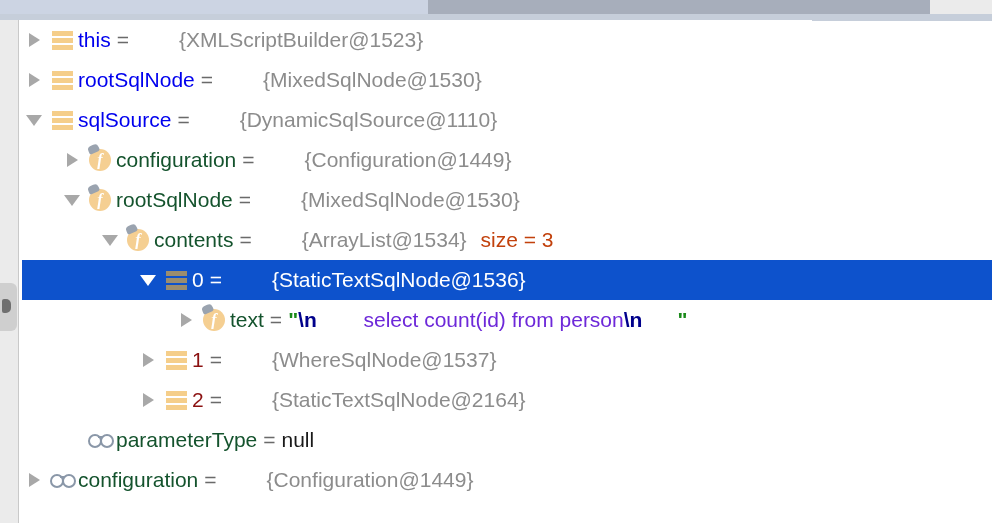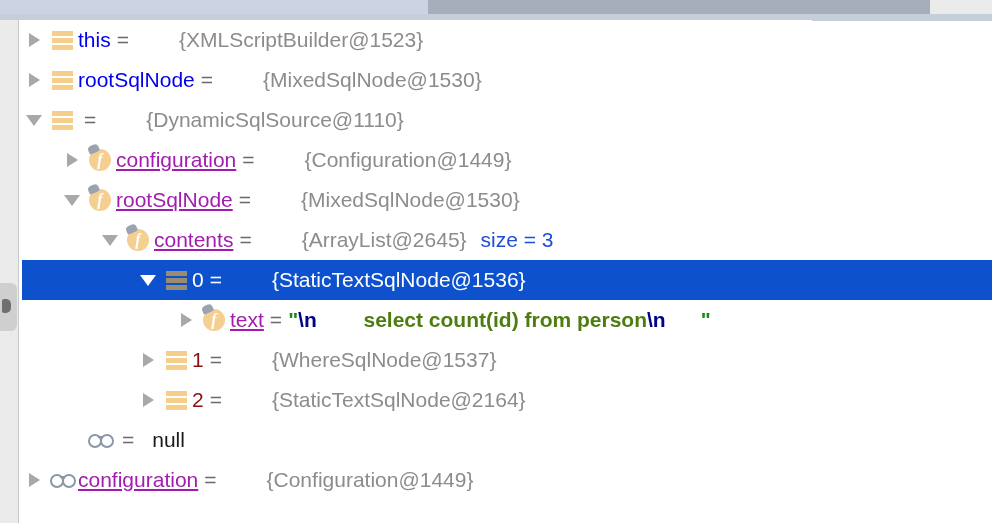--- a/index.html
+++ b/index.html
@@ -177,34 +177,34 @@
   .icon-glasses .bridge {
     position: absolute;
     left: 12px; top: 16px;
     width: 4px; height: 2px;
     background: #8a97a8;
   }
 
   
   .name { font-size: 21px; }
   .name-local   { color: #0000ee; }
-  .name-field   { color: #a21caf; text-decoration: underline; }
+  .name-field   { color: #14532d; }
   .name-index   { color: #8b1111; }
   .eq   { color: #6a6a6a; padding: 0 6px; }
   .val-ref { color: #8c8c8c; margin-left: 44px; }
-  .val-null { color: #1a1a1a; margin-left: 12px; }
-  .size { color: #1d4ed8; padding-left: 14px; }
+  .val-null { color: #1a1a1a; }
+  .size { color: #c2410c; padding-left: 14px; }
   .row.selected .name,
   .row.selected .eq,
   .row.selected .val-ref,
   .row.selected .size { color: #ffffff; }
 
   .str-quote { color: #1a8a1a; font-weight: bold; }
   .str-esc   { color: #00008b; font-weight: bold; }
-  .str-body  { color: #4d7c0f; font-weight: bold; }
+  .str-body  { color: #6d28d9; font-weight: normal; }
   .str-space { white-space: pre; }
 </style>
 </head>
 <body>
 
 <div class="scrollbar-top">
   <div class="scrollbar-track-right"></div>
   <div class="scrollbar-thumb"></div>
 </div>
 <div class="scrollbar-divider"></div>
@@ -243,20 +243,21 @@
         <span class="val-ref">{MixedSqlNode@1530}</span>
       </div>
       <div class="row">
         <span class="indent" style="width: 0px;"></span>
         <span class="twisty expanded"></span>
         <span class="icon icon-list">
           <span class="bar b1"></span>
           <span class="bar b2"></span>
           <span class="bar b3"></span>
         </span>
+        <span class="name name-local">sqlSource</span>
         <span class="eq">=</span>
         <span class="val-ref">{DynamicSqlSource@1110}</span>
       </div>
       <div class="row">
         <span class="indent" style="width: 38px;"></span>
         <span class="twisty collapsed"></span>
         <span class="icon icon-field">
           <span class="circle"></span>
           <span class="keytop"></span>
           <span class="fchar">f</span>
@@ -280,21 +281,21 @@
       <div class="row">
         <span class="indent" style="width: 76px;"></span>
         <span class="twisty expanded"></span>
         <span class="icon icon-field">
           <span class="circle"></span>
           <span class="keytop"></span>
           <span class="fchar">f</span>
         </span>
         <span class="name name-field">contents</span>
         <span class="eq">=</span>
-        <span class="val-ref">{ArrayList@2645}</span>
+        <span class="val-ref">{ArrayList@1534}</span>
         <span class="size">size = 3</span>
       </div>
       <div class="row selected">
         <span class="indent" style="width: 114px;"></span>
         <span class="twisty expanded"></span>
         <span class="icon icon-list">
           <span class="bar b1"></span>
           <span class="bar b2"></span>
           <span class="bar b3"></span>
         </span>
@@ -339,20 +340,21 @@
         <span class="val-ref">{StaticTextSqlNode@2164}</span>
       </div>
       <div class="row">
         <span class="indent" style="width: 38px;"></span>
         <span class="twisty none"></span>
         <span class="icon icon-glasses">
           <span class="lens l1"></span>
           <span class="lens l2"></span>
           <span class="bridge"></span>
         </span>
+        <span class="name name-field">parameterType</span>
         <span class="eq">=</span>
         <span class="val-null">null</span>
       </div>
       <div class="row">
         <span class="indent" style="width: 0px;"></span>
         <span class="twisty collapsed"></span>
         <span class="icon icon-glasses">
           <span class="lens l1"></span>
           <span class="lens l2"></span>
           <span class="bridge"></span>

